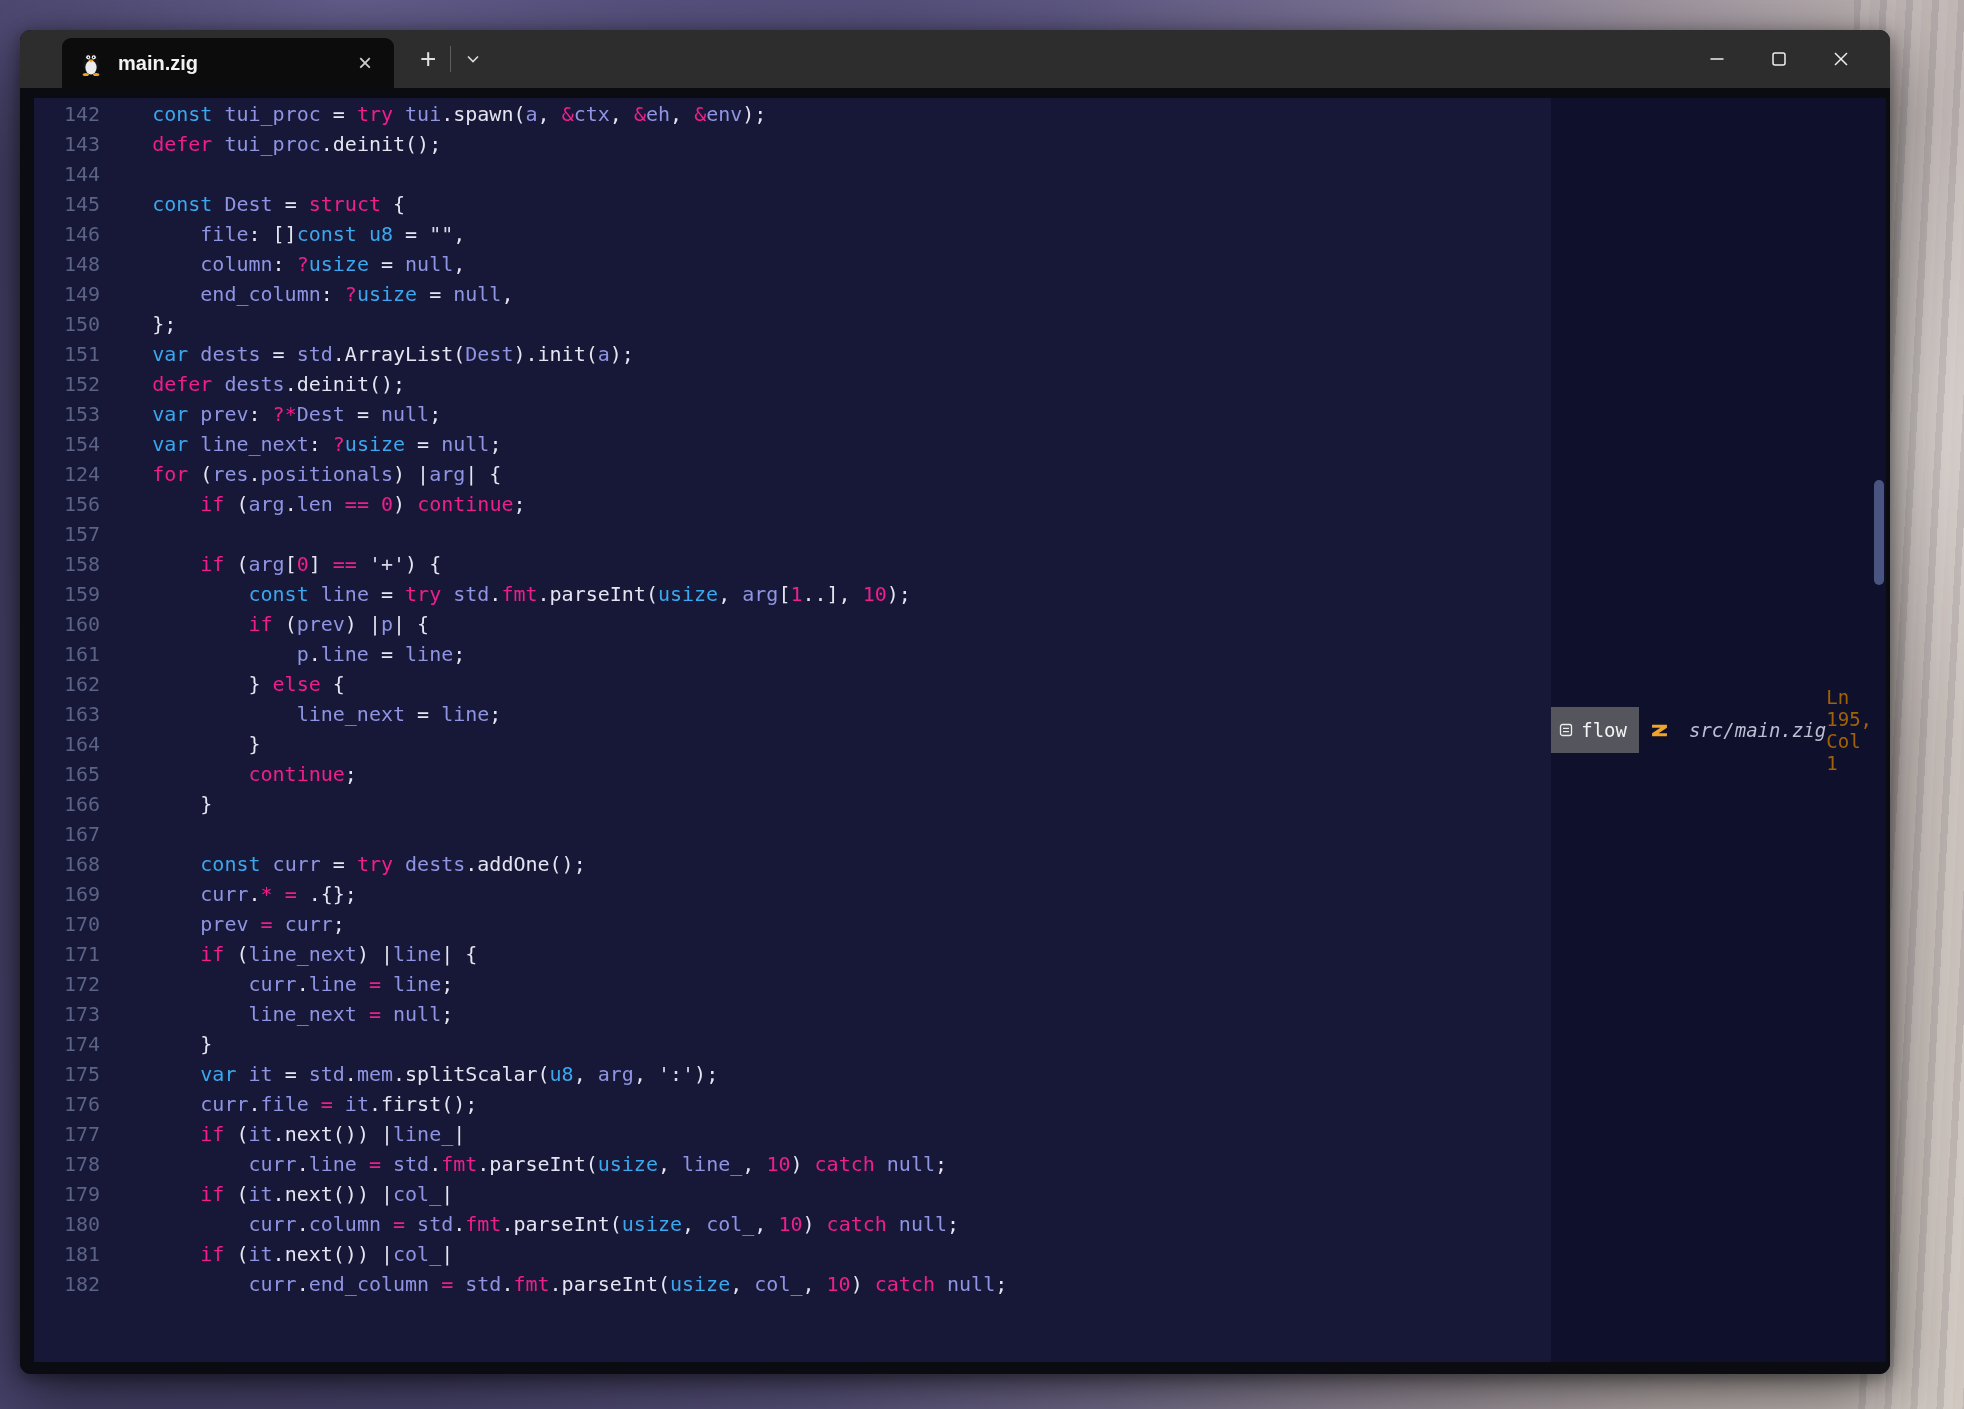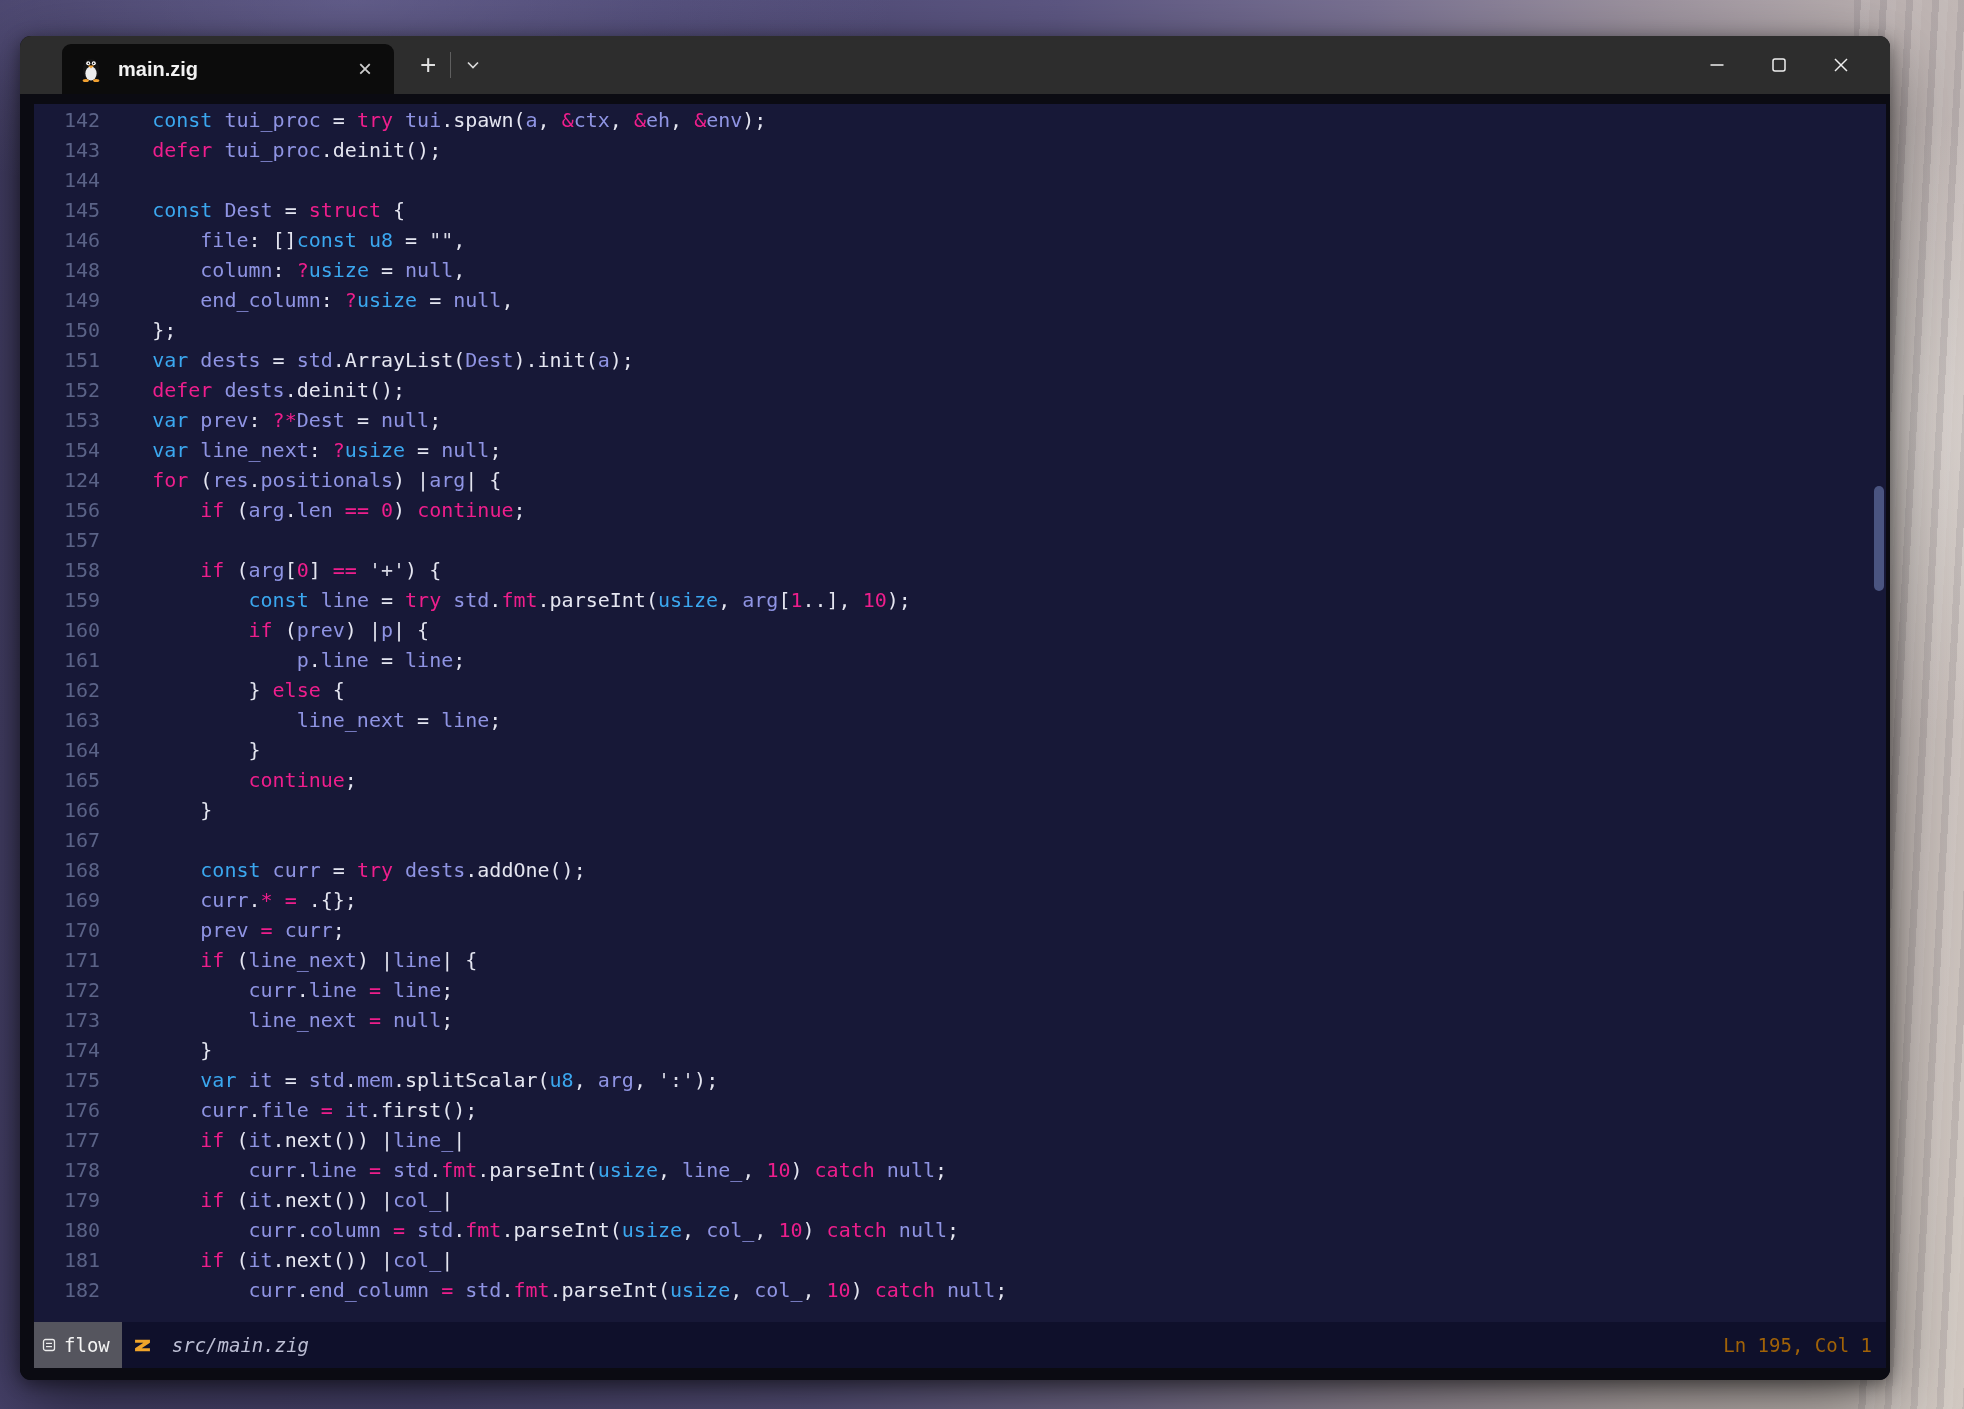--- a/index.html
+++ b/index.html
@@ -14,21 +14,21 @@
       radial-gradient(700px 500px at 96% 30%, rgba(235,230,225,.50), rgba(0,0,0,0) 62%),
       linear-gradient(100deg, #443f66 0%, #4d4874 30%, #5e5884 48%, #7b7394 62%, #9d93a0 74%, #bdb3b2 86%, #d2c9c2 100%);
   }
   .wall-streaks {
     position:absolute; top:0; right:0; width:110px; height:1409px;
     background:repeating-linear-gradient(93deg, rgba(60,55,70,.10) 0 7px, rgba(255,255,255,.07) 7px 16px, rgba(0,0,0,0) 16px 26px);
   }
 
   
   .window {
-    position:absolute; left:20px; top:36px; width:1870px; height:1344px;
+    position:absolute; left:20px; top:30px; width:1870px; height:1344px;
     background:#0b0b12; border-radius:11px;
     box-shadow:0 22px 70px rgba(0,0,0,.55), 0 4px 18px rgba(0,0,0,.45);
     display:flex; flex-direction:column; overflow:hidden;
   }
 
   
   .tabbar {
     height:58px; flex:0 0 58px; background:var(--tabbar-bg,#2d2d2d);
     display:flex; align-items:flex-end;
   }
@@ -44,21 +44,21 @@
   .tab-divider { width:1px; height:26px; background:#5f5f5f; }
   .tab-dd { padding:0 13px; display:flex; align-items:center; height:58px; }
   .tabbar-spacer { flex:1; }
   .win-controls { display:flex; height:58px; margin-right:18px; }
   .win-btn { width:62px; height:58px; display:flex; align-items:center; justify-content:center; }
 
   
   .content { flex:1; background:#0b0b12; padding:10px 4px 12px 14px; display:flex; }
   .editor {
     flex:1; background:var(--editor-bg,#171837); position:relative;
-    display:flex; flex-direction:column; overflow:hidden;
+    display:flex; flex-direction:row; overflow:hidden;
   }
   .code-area {
     flex:1; overflow:hidden; padding-top:1px;
     font-family:"DejaVu Sans Mono", monospace; font-size:20px; line-height:30px;
   }
   .line { display:flex; white-space:pre; }
   .ln {
     flex:0 0 66px; text-align:right; color:var(--line-number,#5b6387);
     user-select:none;
   }

